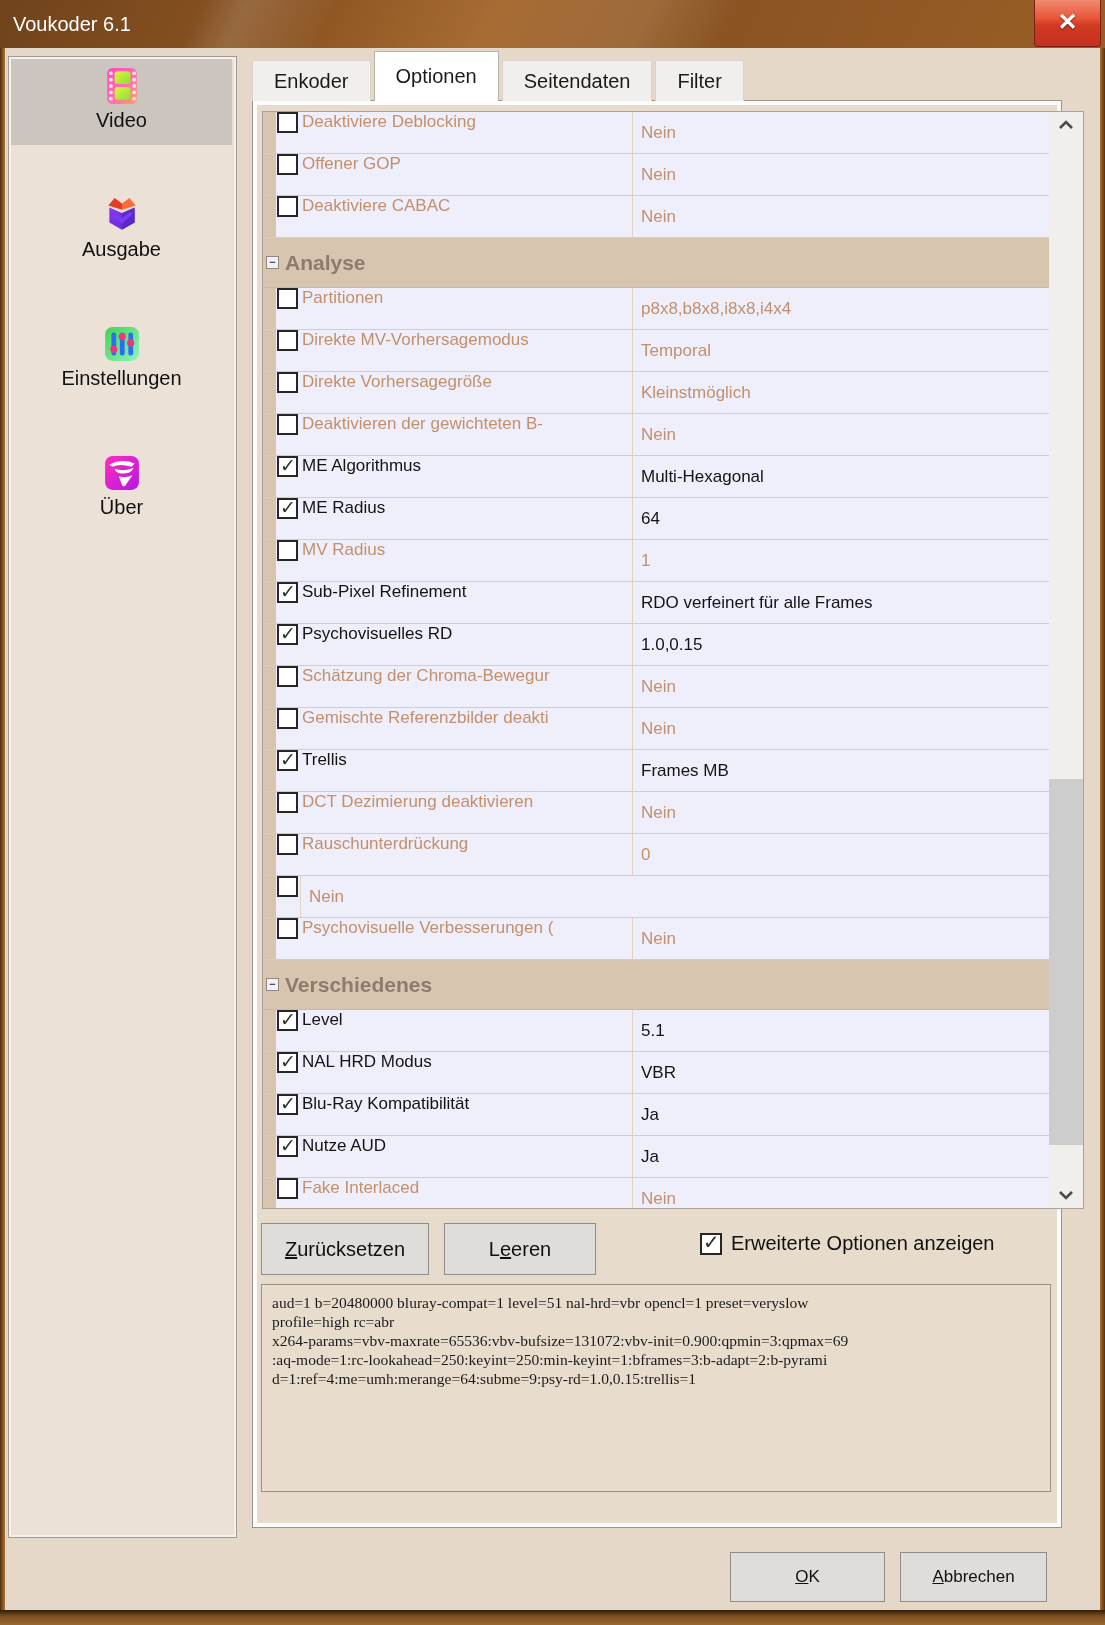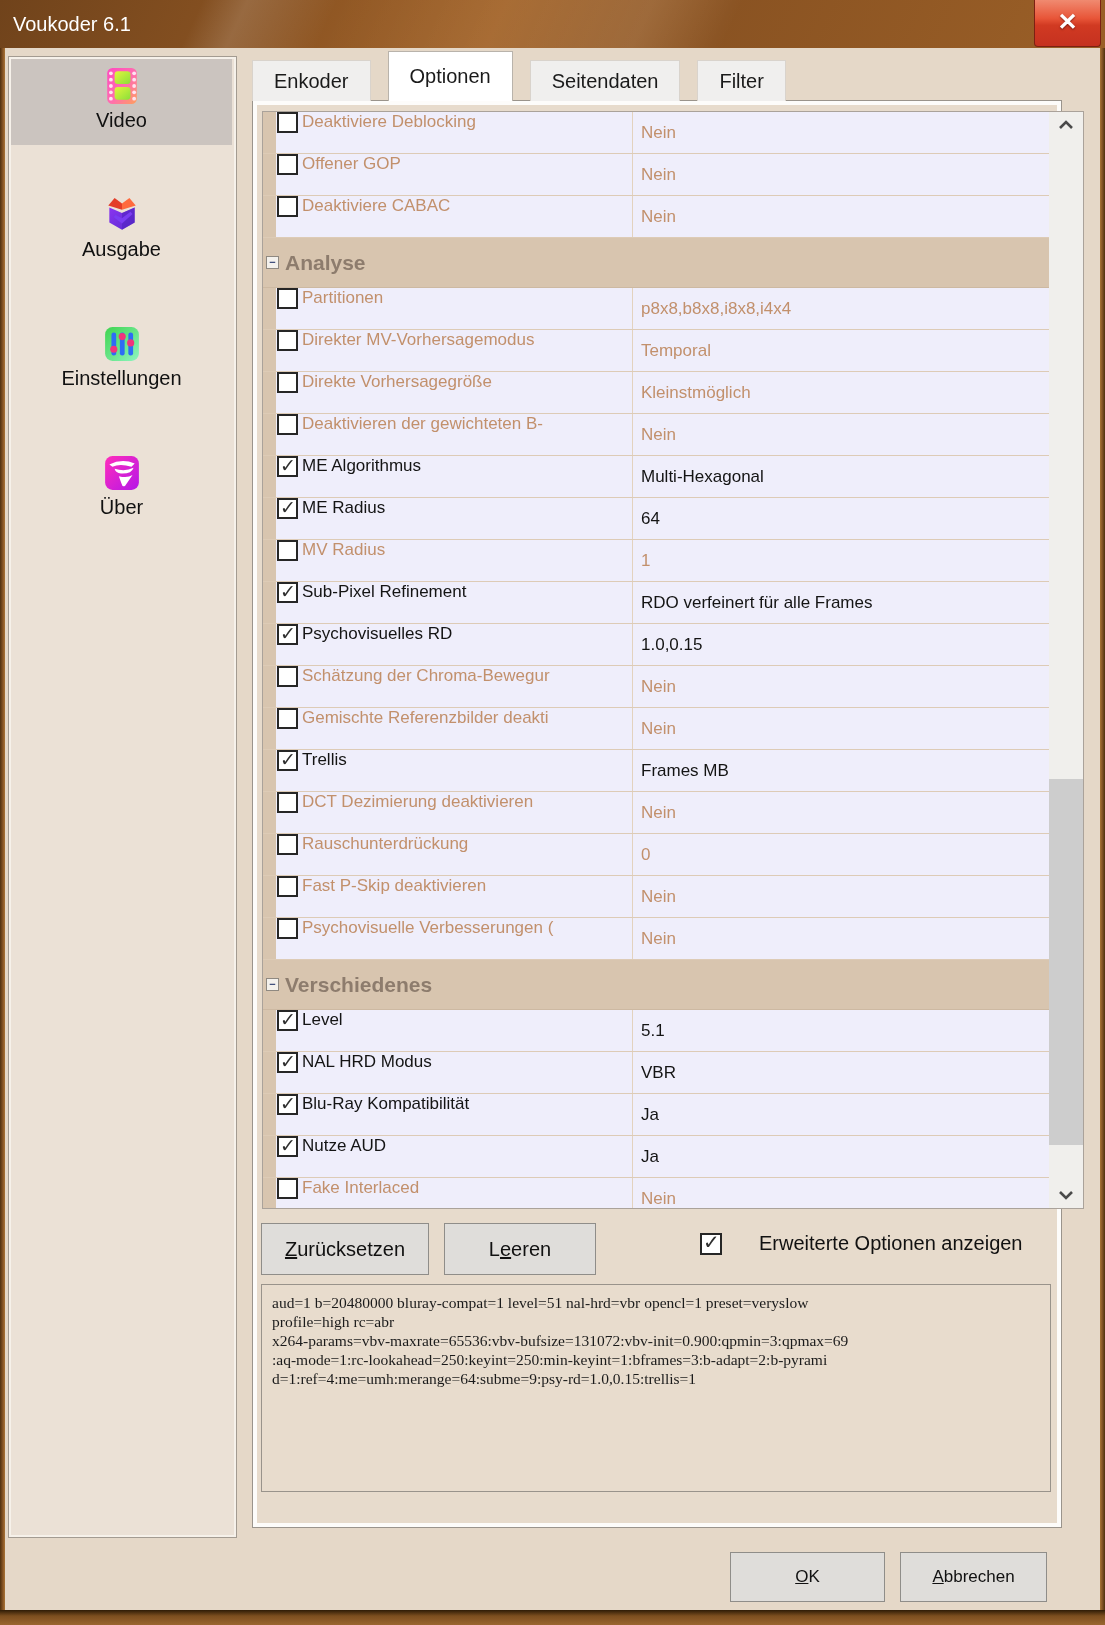--- a/index.html
+++ b/index.html
@@ -23,21 +23,21 @@
   
   .sidebar{position:absolute;left:8px;top:56px;width:229px;height:1482px;background:#ebe1d6;
     border:1px solid #a39b91;box-shadow:0 0 0 2px #f6f1ea inset;padding-top:2px;box-sizing:border-box;}
   .side-item{width:221px;margin:0 2px 43px 2px;height:86px;text-align:center;cursor:default;}
   .side-item.selected{background:#cbc4bf;}
   .side-item .icon{height:40px;padding-top:8px;}
   .side-item .slabel{font-size:20px;color:#111;margin-top:2px;}
   
   .tabs{position:absolute;left:252px;top:52px;height:49px;z-index:3;display:flex;align-items:flex-end;}
   .tab{height:40px;line-height:40px;padding:0 21px;background:#f0efee;border:1px solid #d9d3cc;border-bottom:none;
-       font-size:20px;color:#1a1a1a;margin-right:17px;cursor:default;}
+       font-size:20px;color:#1a1a1a;margin-right:3px;cursor:default;}
   .tab.active{height:49px;line-height:49px;background:#fff;border:1px solid #b9b3ab;border-bottom:none;position:relative;z-index:4;}
   
   .panel{position:absolute;left:252px;top:100px;width:810px;height:1428px;background:#e7dbcc;
     border:1px solid #9a948c;box-shadow:0 0 0 4px #fdfcfa inset;box-sizing:border-box;z-index:2;}
   
   .scrollbox{position:absolute;left:9px;top:10px;width:822px;height:1098px;background:#efeefb;
     border:1px solid #aaa29a;box-sizing:border-box;overflow:hidden;}
   .rows{position:absolute;left:0;top:0;width:786px;}
   .row{display:flex;align-items:flex-start;height:41px;border-bottom:1px solid #ddcbb6;
     background:linear-gradient(90deg,#d8c5af 0 13px,#efeefb 13px);padding-left:13px;color:#c2906c;font-size:17px;}
@@ -60,21 +60,21 @@
   .sthumb{position:absolute;left:0;width:34px;top:667px;height:366px;background:#cdcdcd;}
   
   .pushbtn{position:absolute;height:52px;background:#dfddda;border:1px solid #8f8d89;box-sizing:border-box;
     font-size:20px;color:#111;display:flex;align-items:center;justify-content:center;cursor:default;}
   .mn{text-decoration:underline;}
   #resetBtn{left:8px;top:1122px;width:168px;}
   #clearBtn{left:191px;top:1122px;width:152px;}
   .advcb{position:absolute;left:447px;top:1132px;width:22px;height:22px;background:#fff;border:2px solid #262626;
     box-sizing:border-box;}
   .advcb.on::after{content:"✓";position:relative;left:1px;top:-5px;font-size:20px;color:#2e2e2e;}
-  .advlabel{position:absolute;left:506px;top:1131px;font-size:20px;color:#111;}
+  .advlabel{position:absolute;left:478px;top:1131px;font-size:20px;color:#111;}
   .params{position:absolute;left:8px;top:1183px;width:790px;height:208px;background:#e8dccd;border:1px solid #99938b;
     box-sizing:border-box;padding:8px 10px;font-family:Liberation Serif, serif;font-size:15.5px;line-height:19px;
     color:#1b1b1b;white-space:pre-wrap;overflow:hidden;}
   
   #okBtn{left:730px;top:1552px;width:155px;height:50px;position:absolute;}
   #cancelBtn{left:900px;top:1552px;width:147px;height:50px;position:absolute;}
   .dlgbtn{background:#dfddda;border:1px solid #8f8d89;box-sizing:border-box;font-size:17px;color:#111;
     display:flex;align-items:center;justify-content:center;cursor:default;}
 </style>
 </head>
@@ -220,21 +220,21 @@
   </div>
 
   <div class="row">
     <span class="cb"></span>
     <span class="lbl">Partitionen</span>
     <span class="val">p8x8,b8x8,i8x8,i4x4</span>
   </div>
 
   <div class="row">
     <span class="cb"></span>
-    <span class="lbl">Direkter MV-Vorhersagemodus</span>
+    <span class="lbl">Direkte MV-Vorhersagemodus</span>
     <span class="val">Temporal</span>
   </div>
 
   <div class="row">
     <span class="cb"></span>
     <span class="lbl">Direkte Vorhersagegröße</span>
     <span class="val">Kleinstmöglich</span>
   </div>
 
   <div class="row">
@@ -298,21 +298,20 @@
   </div>
 
   <div class="row">
     <span class="cb"></span>
     <span class="lbl">Rauschunterdrückung</span>
     <span class="val">0</span>
   </div>
 
   <div class="row">
     <span class="cb"></span>
-    <span class="lbl">Fast P-Skip deaktivieren</span>
     <span class="val">Nein</span>
   </div>
 
   <div class="row">
     <span class="cb"></span>
     <span class="lbl">Psychovisuelle Verbesserungen (</span>
     <span class="val">Nein</span>
   </div>
 
   <div class="sec">

